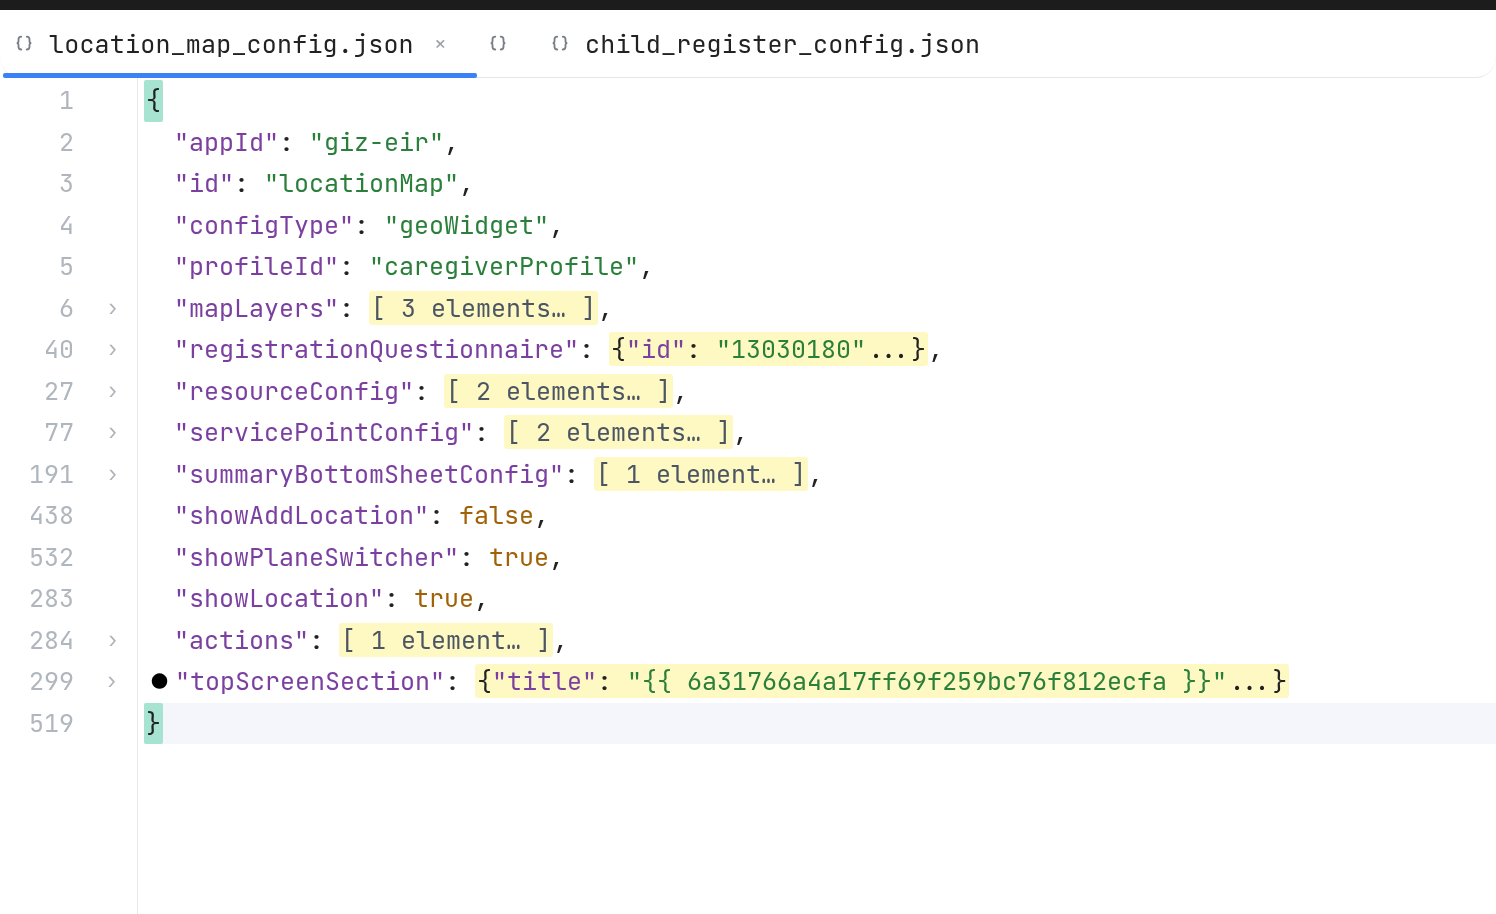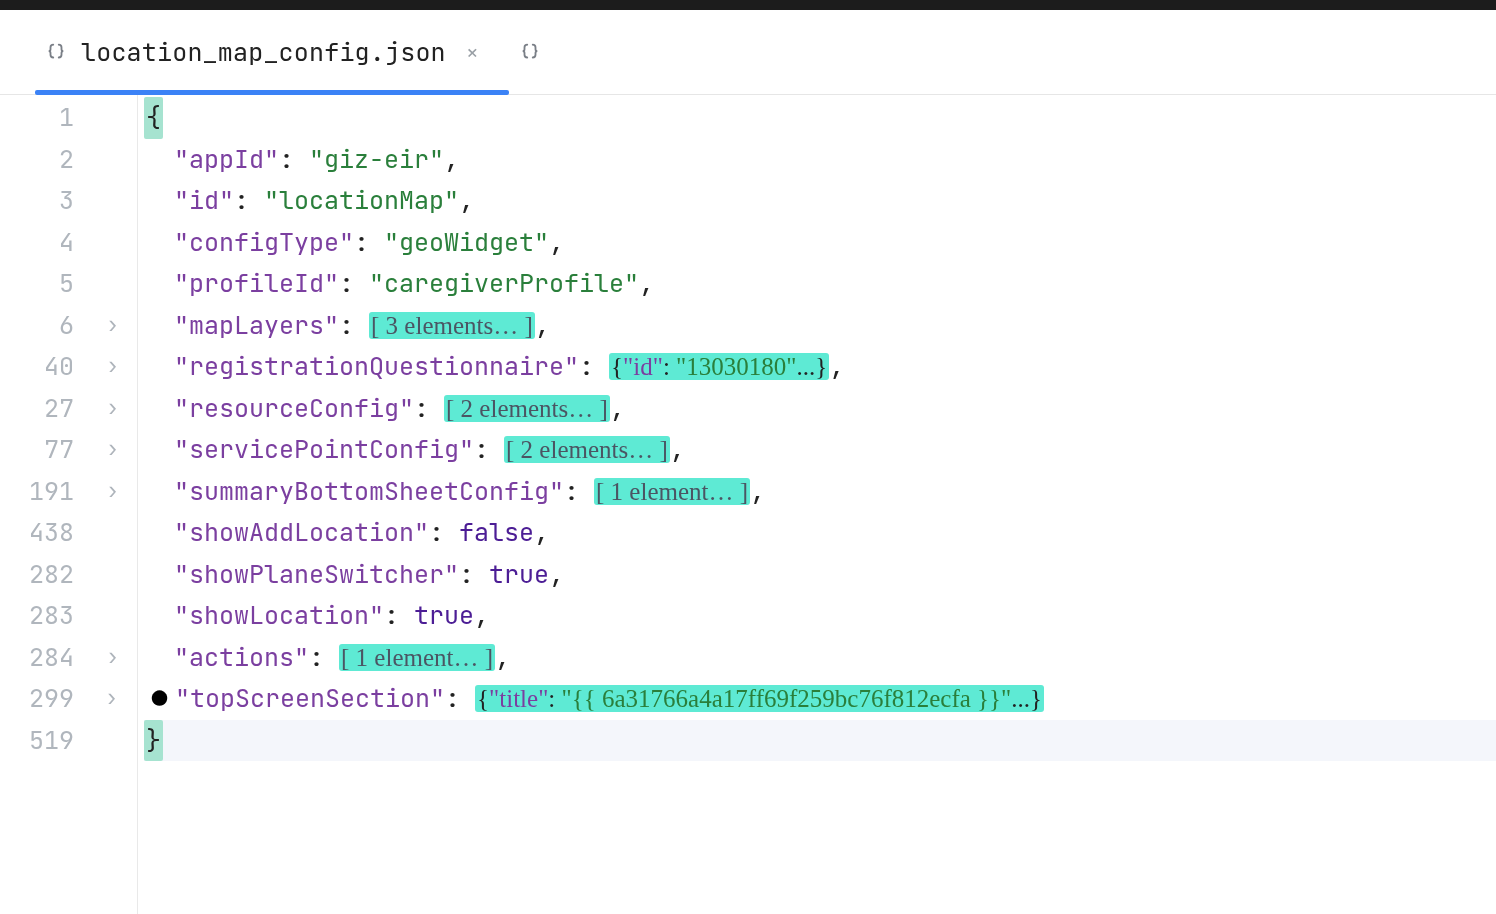--- a/index.html
+++ b/index.html
@@ -10,24 +10,25 @@
     background: #ffffff;
     overflow: hidden;
   }
   .topbar {
     height: 10px;
     background: #1c1c1c;
   }
   .tabs {
     display: flex;
     align-items: stretch;
-    height: 85px;
+    height: 68px;
     border-bottom: 1px solid #e6e6e6;
     background: #fff;
-    padding-left: 35px;
+    padding-left: 3px;
+    border-radius: 21px;
   }
   .tab {
     display: flex;
     align-items: center;
     padding: 0 30px 0 10px;
     gap: 14px;
     font-size: 25px;
     color: #222;
     cursor: pointer;
     position: relative;
@@ -94,28 +95,27 @@
     display: flex;
     align-items: center;
   }
   .code .row.cursor {
     background: #f4f6fb;
   }
   .indent1 { padding-left: 30px; }
   .key { color: #7b3fa0; }
   .colon { color: #222; }
   .str { color: #2a7f3b; }
-  .num, .bool { color: #4c1d95; }
+  .num, .bool { color: #a16207; }
   .punct { color: #222; }
   .fold {
-    background: #5eead4;
+    background: #fef9c3;
     color: #4b5563;
     border-radius: 3px;
     padding: 0 2px;
-    font-family: Liberation Serif, serif;
   }
   .fold .key { color: #7b3fa0; }
   .fold .str { color: #2a7f3b; }
   .brace-hl {
     background: #a6e3d0;
     padding: 0 2px;
     border-radius: 2px;
   }
   .gutter-nums .ln, .gutter-fold .frow {
     height: 41.5px;
@@ -141,38 +141,47 @@
       <span class="label">location_map_config.json</span>
       <span class="close">×</span>
     </div>
     <div class="tab">
       <span class="json-icon">
         <svg viewBox="0 0 24 24" fill="none" stroke="#7a7f87" stroke-width="2" stroke-linecap="round">
           <path d="M9 4c-2 0-3 1-3 3v2c0 1.5-1 2-2 2 1 0 2 .5 2 2v2c0 2 1 3 3 3"></path>
           <path d="M15 4c2 0 3 1 3 3v2c0 1.5 1 2 2 2-1 0-2 .5-2 2v2c0 2-1 3-3 3"></path>
         </svg>
       </span>
+    </div>
+    <div class="tab">
+      <span class="json-icon">
+        <svg viewBox="0 0 24 24" fill="none" stroke="#7a7f87" stroke-width="2" stroke-linecap="round">
+          <path d="M9 4c-2 0-3 1-3 3v2c0 1.5-1 2-2 2 1 0 2 .5 2 2v2c0 2 1 3 3 3"></path>
+          <path d="M15 4c2 0 3 1 3 3v2c0 1.5 1 2 2 2-1 0-2 .5-2 2v2c0 2-1 3-3 3"></path>
+        </svg>
+      </span>
+      <span class="label">child_register_config.json</span>
     </div>
     <div class="tab"></div>
   </div>
 
 <div class="editor">
   <div class="gutter-nums" id="gutter-nums">
       <div class="ln">1</div>
       <div class="ln">2</div>
       <div class="ln">3</div>
       <div class="ln">4</div>
       <div class="ln">5</div>
       <div class="ln">6</div>
       <div class="ln">40</div>
       <div class="ln">27</div>
       <div class="ln">77</div>
       <div class="ln">191</div>
       <div class="ln">438</div>
-      <div class="ln">282</div>
+      <div class="ln">532</div>
       <div class="ln">283</div>
       <div class="ln">284</div>
       <div class="ln">299</div>
       <div class="ln">519</div>
     </div>
   <div class="gutter-fold" id="gutter-fold">
       <div class="frow"></div>
       <div class="frow"></div>
       <div class="frow"></div>
       <div class="frow"></div>

